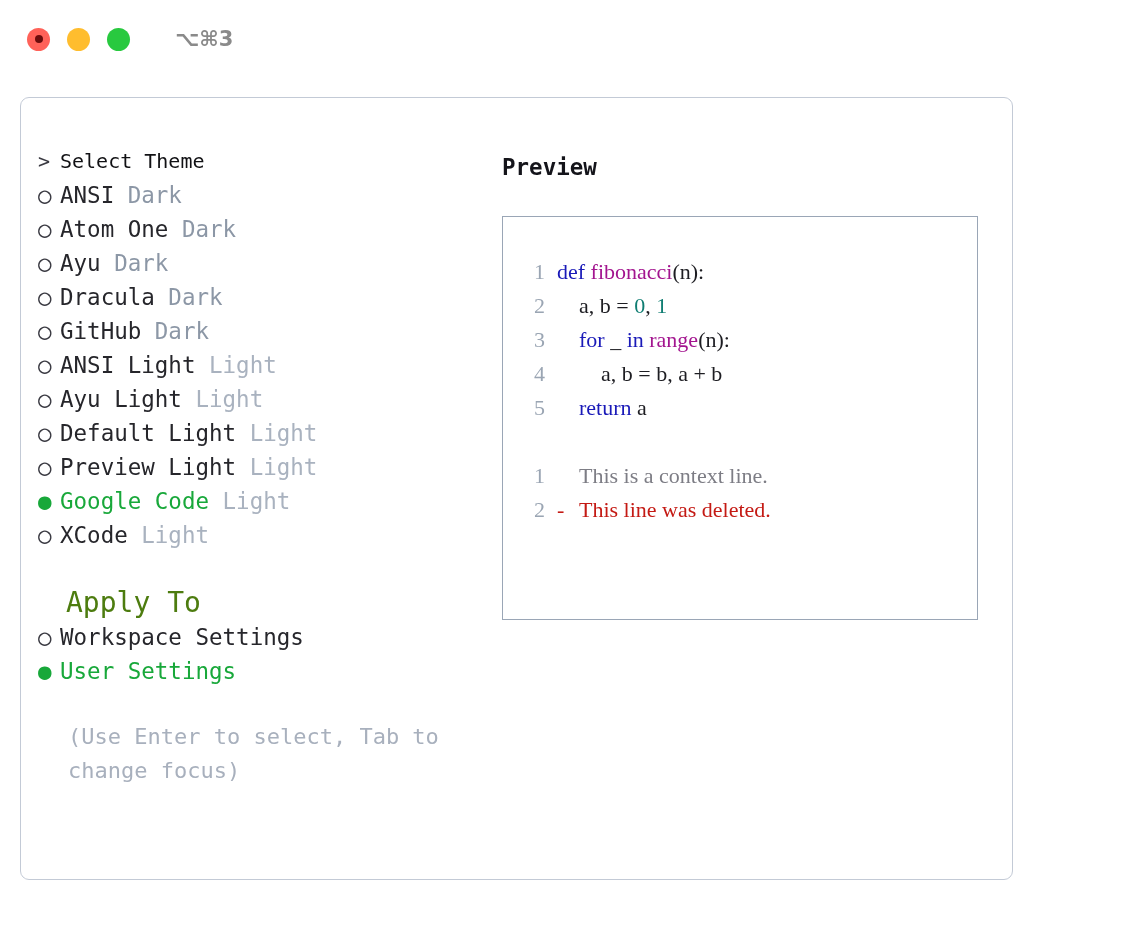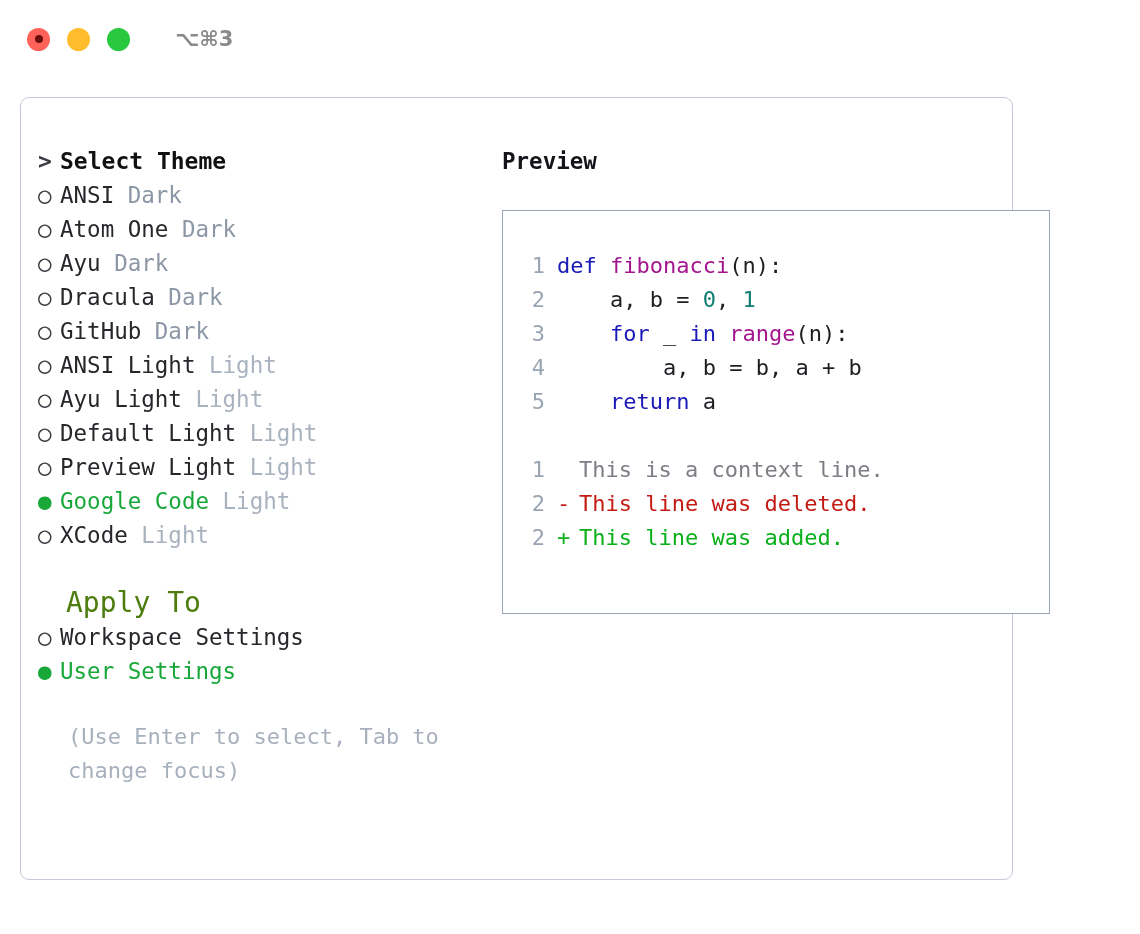--- a/index.html
+++ b/index.html
@@ -99,23 +99,23 @@
 
   .row {
     height: 34px;
     line-height: 34px;
     font-size: 22.5px;
     white-space: nowrap;
     color: #26262b;
   }
 
   .header-row {
-    font-weight: bold;
+    font-weight: normal;
     color: #111114;
-    font-size: 23px;
+    font-size: 20px;
   }
 
   .bullet {
     display: inline-block;
     width: 22px;
     color: #3a3a42;
   }
   .bullet.sel { color: #18a83a; }
 
   .label-dark  { color: #8c97a6; }
@@ -140,37 +140,38 @@
     line-height: 34px;
     color: #a8b0bd;
     width: 410px;
     margin-left: 30px;
   }
 
   
   .right-col {
     position: absolute;
     left: 481px;
-    top: 46px;
+    top: 52px;
     width: 500px;
   }
   .preview-title {
     font-size: 22.5px;
     line-height: 34px;
     color: #14141a;
     font-weight: bold;
     margin-bottom: 32px;
   }
   .code-box {
-    width: 548px;
+    width: 476px;
     height: 404px;
     border: 1.6px solid #9aa6b6;
     box-sizing: border-box;
     background: #ffffff;
     position: relative;
+    font-family: Liberation Serif, serif;
   }
   .code-inner {
     position: absolute;
     left: 12px;
     top: 38px;
     right: 6px;
   }
   .code-line {
     font-size: 22px;
     line-height: 34px;
@@ -255,21 +256,20 @@
                 <div class="code-line"><span class="ln">1</span><span class="kw">def </span><span class="fn">fibonacci</span><span class="pl">(n):</span></div>
                 <div class="code-line"><span class="ln">2</span><span class="pl">    a, b = </span><span class="num">0</span><span class="pl">, </span><span class="num">1</span></div>
                 <div class="code-line"><span class="ln">3</span><span class="pl">    </span><span class="kw">for</span><span class="pl"> _ </span><span class="kw">in</span><span class="pl"> </span><span class="fn">range</span><span class="pl">(n):</span></div>
                 <div class="code-line"><span class="ln">4</span><span class="pl">        a, b = b, a + b</span></div>
                 <div class="code-line"><span class="ln">5</span><span class="pl">    </span><span class="kw">return</span><span class="pl"> a</span></div>
               </div>
             <div class="diff-gap"></div>
             <div id="diff-rows">
                 <div class="code-line"><span class="ln">1</span><span class="d-mark d-ctx"> </span><span class="d-ctx">This is a context line.</span></div>
                 <div class="code-line"><span class="ln">2</span><span class="d-mark d-del">-</span><span class="d-del">This line was deleted.</span></div>
-                <div class="code-line"><span class="ln">2</span><span class="d-mark d-add">+</span><span class="d-add">This line was added.</span></div>
               </div>
           </div>
         </div>
       </div>
 
     </div>
   </div>
 </div>
 
 </body></html>

